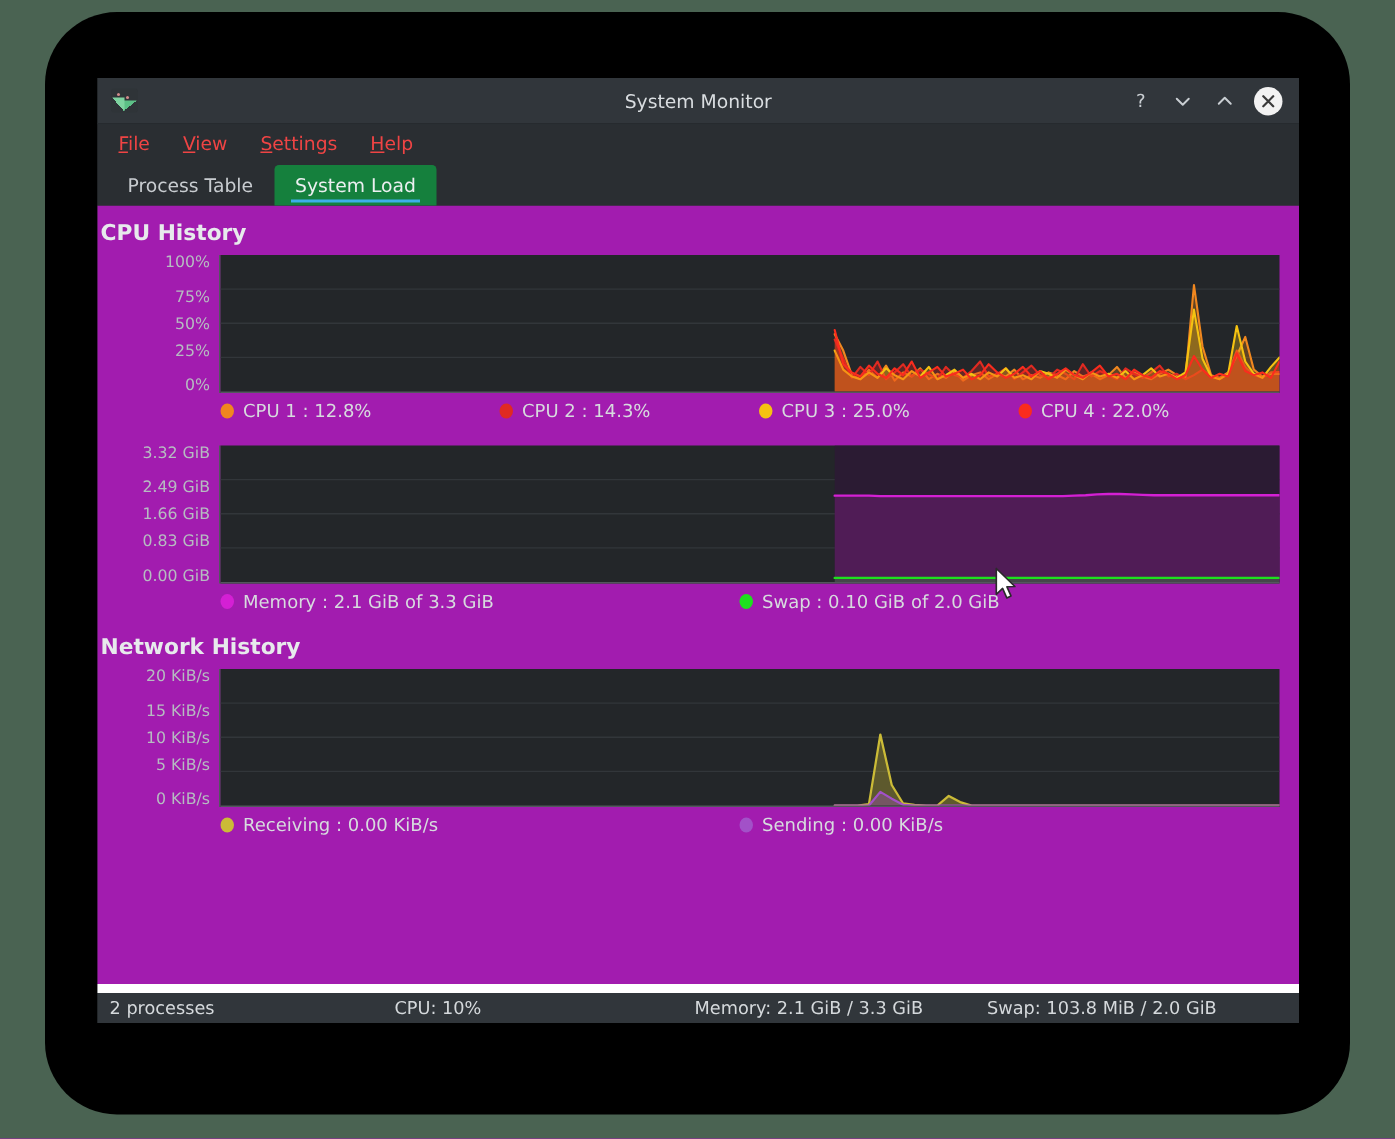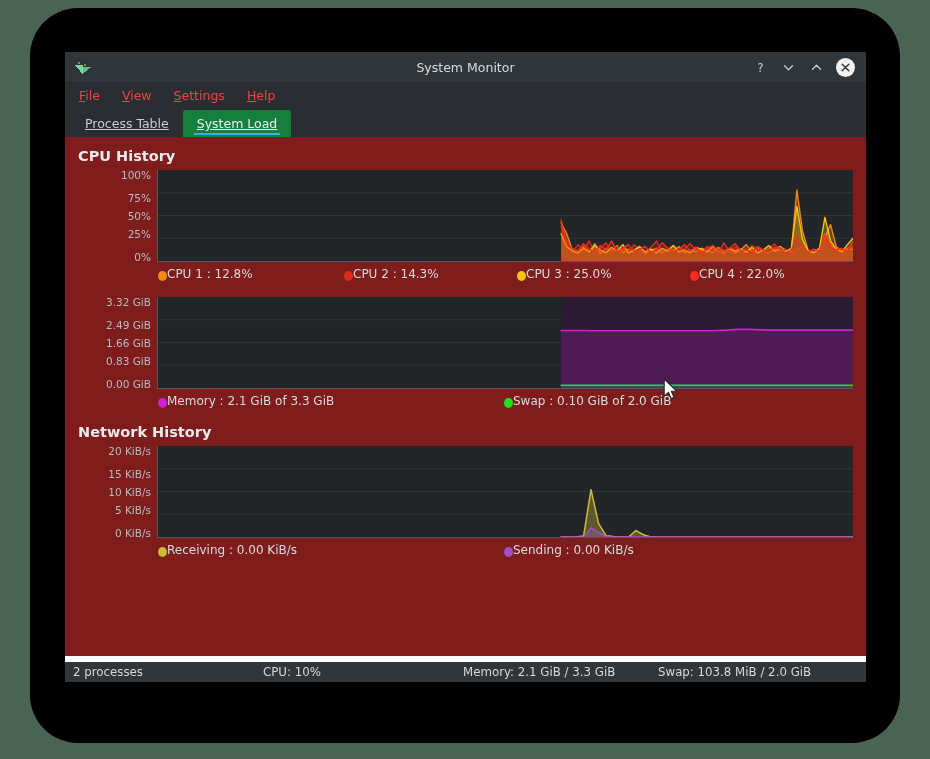--- a/index.html
+++ b/index.html
@@ -119,38 +119,37 @@
   .tab {
     height: 27px;
     padding: 0 14px;
     display: flex;
     align-items: center;
     font-size: 12.5px;
     color: #c8ccd0;
     cursor: default;
     border-radius: 3px 3px 0 0;
     position: relative;
-    text-decoration: underline;
   }
   .tab.active {
     background: #15803d;
     color: #eceff1;
   }
   .tab.active::after {
     content: "";
     position: absolute;
     left: 11px; right: 11px; bottom: 2px;
     height: 2px;
     background: #3daee9;
   }
   
   #content {
     flex: 1 1 auto;
-    background: #7f1d1d;
-    padding: 11px 13px 0 13px;
+    background: #a21caf;
+    padding: 11px 13px 0 2px;
     overflow: hidden;
   }
   .section { margin-bottom: 6px; }
   .section-title {
     font-size: 14.5px;
     font-weight: bold;
     color: #e7eaec;
     margin: 0 0 6px 0;
   }
   .graph-row {
@@ -186,21 +185,22 @@
   .plot svg { display: block; width: 100%; height: 100%; }
   .legend {
     display: flex;
     margin-top: 5px;
     padding-left: 80px;
     font-size: 12px;
     color: #d7dbde;
   }
   .legend-item {
     display: flex;
-    align-items: flex-end;
+    align-items: center;
+    gap: 6px;
     white-space: nowrap;
   }
   .legend-dot {
     width: 9px; height: 10px;
     border-radius: 50%;
     flex: 0 0 auto;
   }
   
   #statusbar {
     height: 26px;

